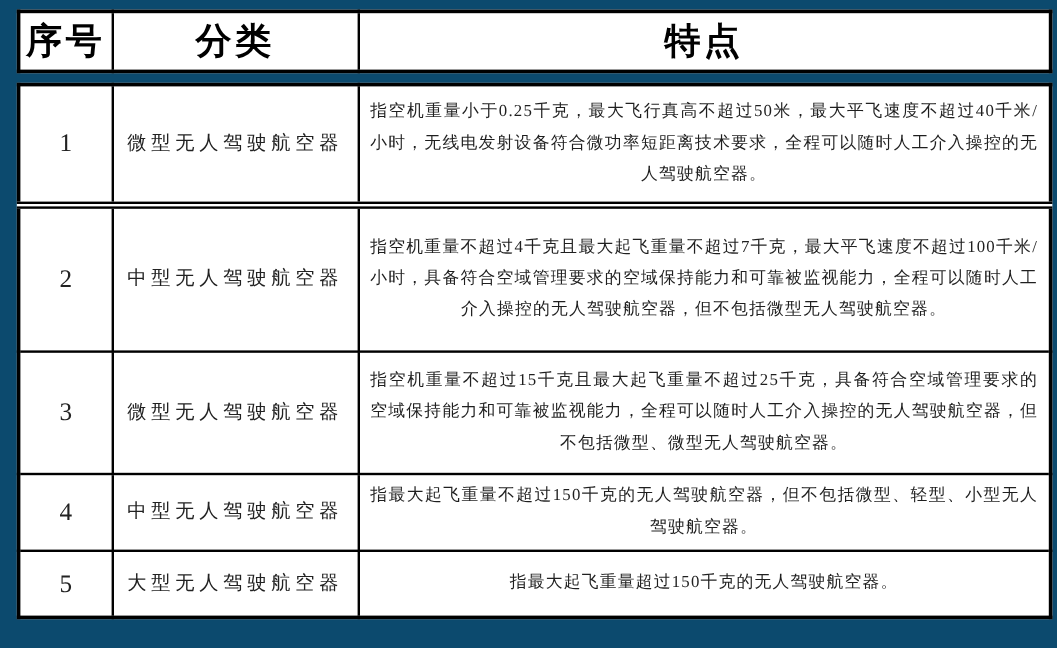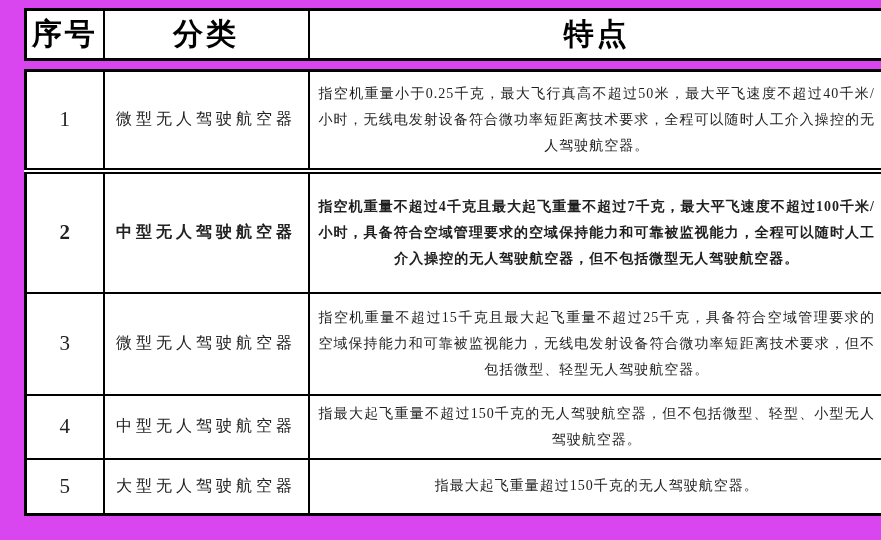--- a/index.html
+++ b/index.html
@@ -4,23 +4,23 @@
 <style>
   html, body {
     margin: 0;
     padding: 0;
     background: #ffffff;
   }
   .page {
     position: relative;
     width: 881px;
     height: 540px;
-    background: #d946ef;
+    background: #0c4a6e;
     box-sizing: border-box;
-    padding: 8px 24px;
+    padding: 8px 14px;
     font-family: "Liberation Serif", "DejaVu Serif", serif;
     color: #1c1c1c;
   }
   table.tbl {
     border-collapse: collapse;
     table-layout: fixed;
     width: 860px;
     background: #ffffff;
   }
   table.tbl th, table.tbl td {
@@ -62,21 +62,21 @@
   td.feat {
     font-size: 14px;
     line-height: 26px;
     letter-spacing: 1px;
     color: #1f1f1f;
     text-align: justify;
     text-align-last: center;
     padding: 5px 9px;
   }
   tr.h100 td { height: 100px; }
-  tr.h122 td { height: 122px; font-weight: bold; }
+  tr.h122 td { height: 122px; }
   tr.h102 td { height: 102px; }
   tr.h58  td { height: 58px; }
   tr.h56  td { height: 56px; }
   
   tr.dbl td { border-bottom: 6px double #000000; }
 </style>
 </head>
 <body>
 
 <div class="page">
@@ -112,21 +112,21 @@
 
     <tr class="h122">
       <td class="num">2</td>
       <td class="cat">中型无人驾驶航空器</td>
       <td class="feat">指空机重量不超过4千克且最大起飞重量不超过7千克，最大平飞速度不超过100千米/小时，具备符合空域管理要求的空域保持能力和可靠被监视能力，全程可以随时人工介入操控的无人驾驶航空器，但不包括微型无人驾驶航空器。</td>
     </tr>
 
     <tr class="h102">
       <td class="num">3</td>
       <td class="cat">微型无人驾驶航空器</td>
-      <td class="feat">指空机重量不超过15千克且最大起飞重量不超过25千克，具备符合空域管理要求的空域保持能力和可靠被监视能力，无线电发射设备符合微功率短距离技术要求，但不包括微型、轻型无人驾驶航空器。</td>
+      <td class="feat">指空机重量不超过15千克且最大起飞重量不超过25千克，具备符合空域管理要求的空域保持能力和可靠被监视能力，全程可以随时人工介入操控的无人驾驶航空器，但不包括微型、微型无人驾驶航空器。</td>
     </tr>
 
     <tr class="h58">
       <td class="num">4</td>
       <td class="cat">中型无人驾驶航空器</td>
       <td class="feat">指最大起飞重量不超过150千克的无人驾驶航空器，但不包括微型、轻型、小型无人驾驶航空器。</td>
     </tr>
 
     <tr class="h56">
       <td class="num">5</td>

